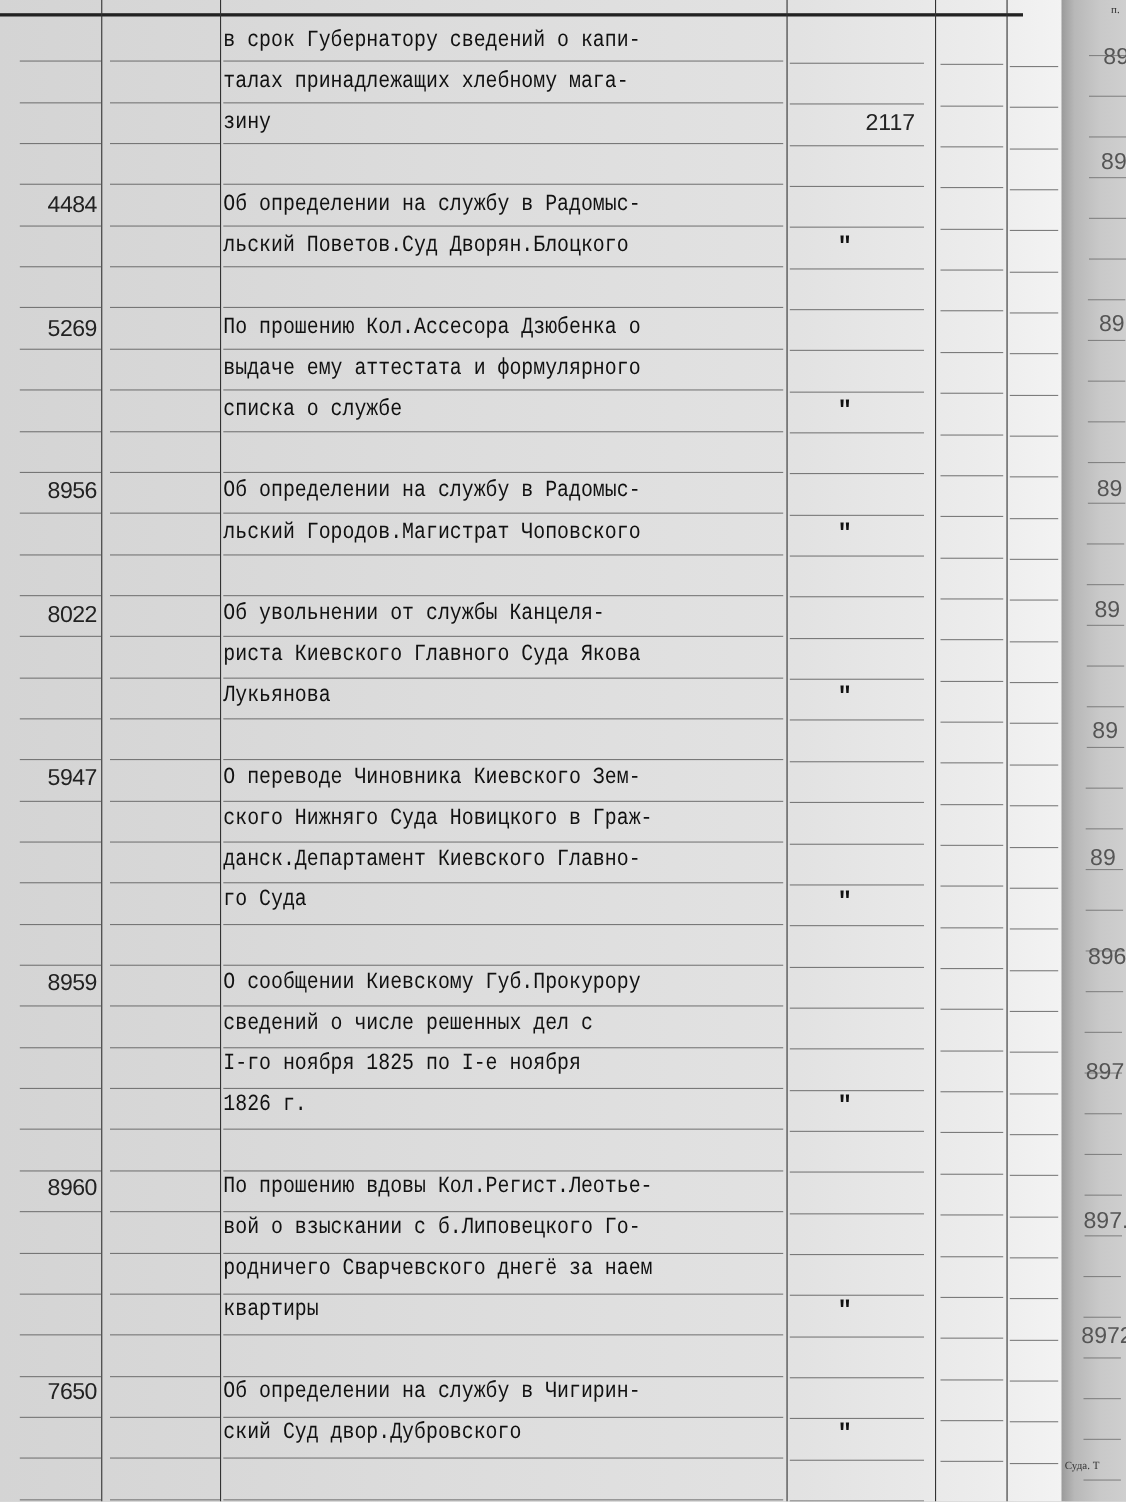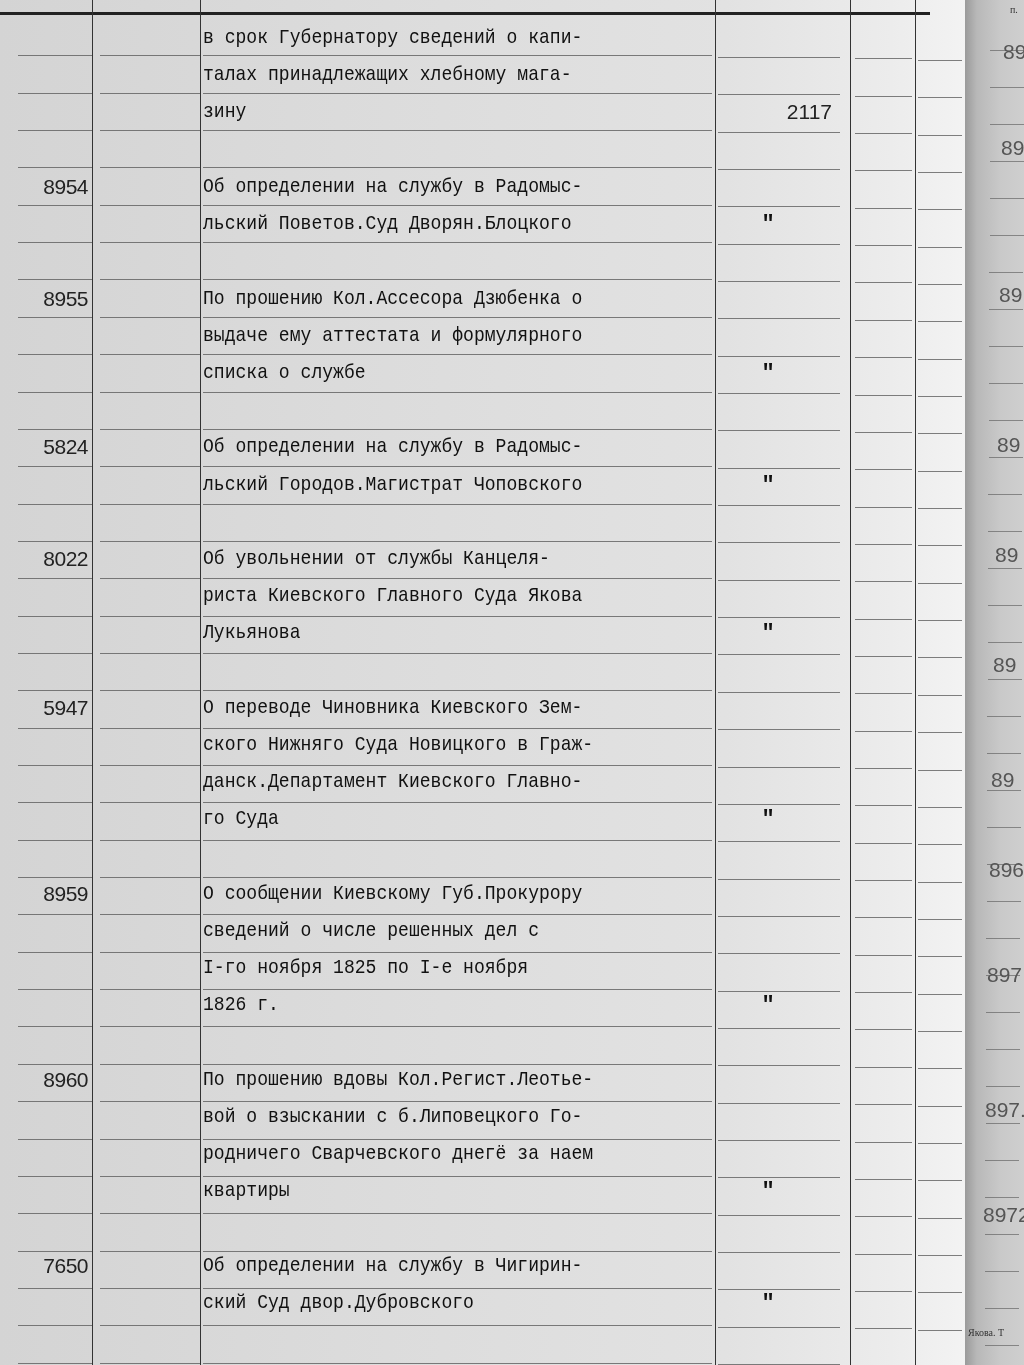--- a/index.html
+++ b/index.html
@@ -245,34 +245,34 @@
       <div class="hline" style="left: 718px; width: 122px; top: 1364.1px;"></div>
     </div>
   <div id="rows">
       <div>
         <div class="line" style="top: 26px;">в срок Губернатору сведений о капи-</div>
         <div class="line" style="top: 63.2px;">талах принадлежащих хлебному мага-</div>
         <div class="line" style="top: 100.4px;">зину</div>
         <div class="date" style="top: 100.4px;">2117</div>
       </div>
       <div>
-        <div class="num" style="top: 175px;">8954</div>
+        <div class="num" style="top: 175px;">4484</div>
         <div class="line" style="top: 175px;">Об определении на службу в Радомыс-</div>
         <div class="line" style="top: 212.2px;">льский Поветов.Суд Дворян.Блоцкого</div>
         <div class="ditto" style="top: 212.2px;">"</div>
       </div>
       <div>
-        <div class="num" style="top: 286.6px;">8955</div>
+        <div class="num" style="top: 286.6px;">5269</div>
         <div class="line" style="top: 286.6px;">По прошению Кол.Ассесора Дзюбенка о</div>
         <div class="line" style="top: 323.8px;">выдаче ему аттестата и формулярного</div>
         <div class="line" style="top: 361px;">списка о службе</div>
         <div class="ditto" style="top: 361px;">"</div>
       </div>
       <div>
-        <div class="num" style="top: 435.4px;">5824</div>
+        <div class="num" style="top: 435.4px;">8956</div>
         <div class="line" style="top: 435.4px;">Об определении на службу в Радомыс-</div>
         <div class="line" style="top: 472.6px;">льский Городов.Магистрат Чоповского</div>
         <div class="ditto" style="top: 472.6px;">"</div>
       </div>
       <div>
         <div class="num" style="top: 547px;">8022</div>
         <div class="line" style="top: 547px;">Об увольнении от службы Канцеля-</div>
         <div class="line" style="top: 584.2px;">риста Киевского Главного Суда Якова</div>
         <div class="line" style="top: 621.4px;">Лукьянова</div>
         <div class="ditto" style="top: 621.4px;">"</div>
@@ -354,13 +354,13 @@
     <div class="sidehl" style="left: 986px; width: 34px; top: 1049px;"></div>
     <div class="sidehl" style="left: 986px; width: 34px; top: 1086px;"></div>
     <div class="sidehl" style="left: 986px; width: 34px; top: 1123px;"></div>
     <div class="sidehl" style="left: 985px; width: 34px; top: 1160px;"></div>
     <div class="sidehl" style="left: 985px; width: 34px; top: 1197px;"></div>
     <div class="sidehl" style="left: 985px; width: 34px; top: 1234px;"></div>
     <div class="sidehl" style="left: 985px; width: 34px; top: 1271px;"></div>
     <div class="sidehl" style="left: 985px; width: 34px; top: 1308px;"></div>
     <div class="sidehl" style="left: 985px; width: 34px; top: 1345px;"></div>
   </div>
-<div class="footer">Якова. Т</div>
+<div class="footer">Суда. Т</div>
 
 </body></html>

